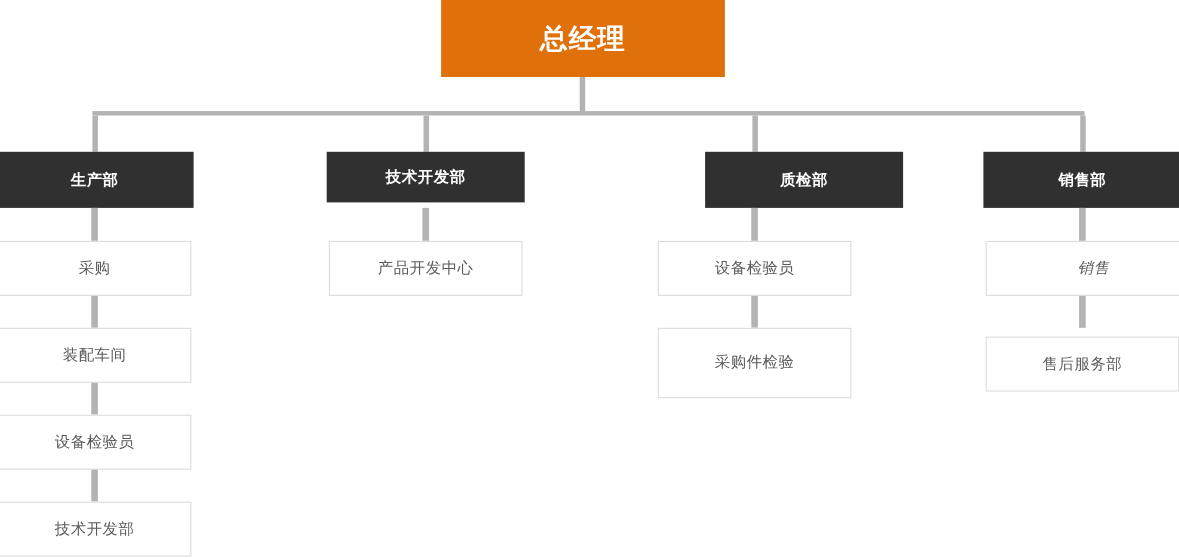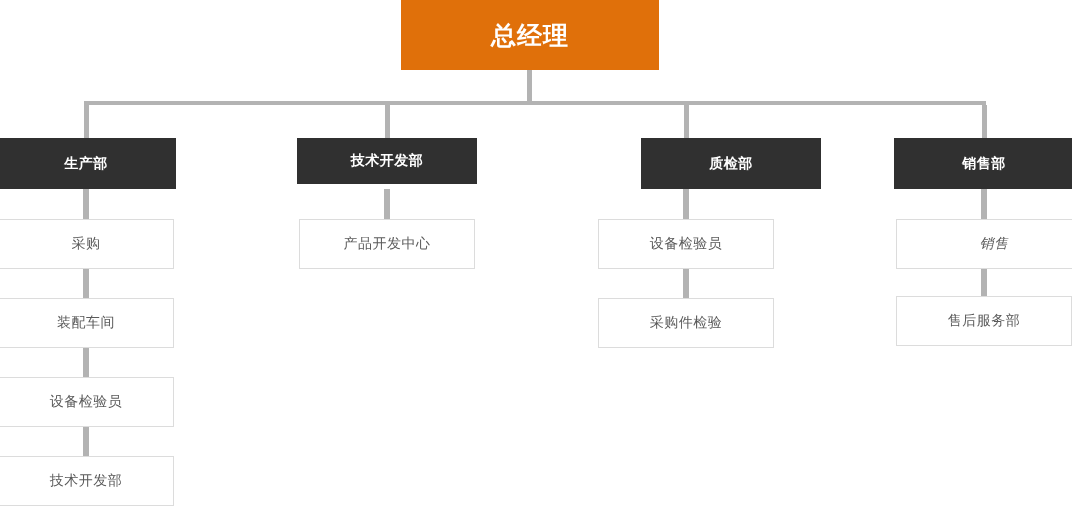--- a/index.html
+++ b/index.html
@@ -93,30 +93,30 @@
 
   <div class="vline" style="left:684px; top:105px; width:5px; height:33px;"></div>
   <div class="node dept" style="left:596px; top:138px; width:180px; height:51px;margin-left:45px;">
     <span>质检部</span>
   </div>
   <div class="vline" style="left:683px; top:189px; width:6px; height:30px;"></div>
   <div class="node leaf" style="left:598px; top:219px; width:176px; height:50px;">
     <span>设备检验员</span>
   </div>
   <div class="vline" style="left:683px; top:269px; width:6px; height:29px;"></div>
-  <div class="node leaf" style="left:598px; top:298px; width:176px; height:50px;">
+  <div class="node leaf" style="left:598px; top:298px; width:176px; height:64px;">
     <span>采购件检验</span>
   </div>
 
   <div class="vline" style="left:982px; top:105px; width:5px; height:33px;"></div>
   <div class="node dept" style="left:894px; top:138px; width:180px; height:51px;">
     <span>销售部</span>
   </div>
   <div class="vline" style="left:981px; top:189px; width:6px; height:30px;"></div>
   <div class="node leaf" style="left:896px; top:219px; width:196px; height:50px;font-style:italic;">
     <span>销售</span>
   </div>
   <div class="vline" style="left:981px; top:269px; width:6px; height:29px;"></div>
-  <div class="node leaf" style="left:896px; top:296px; width:176px; height:50px;text-align:right;">
+  <div class="node leaf" style="left:896px; top:306px; width:176px; height:50px;text-align:right;">
     <span>售后服务部</span>
   </div>
 
 </div>
 
 </body></html>

